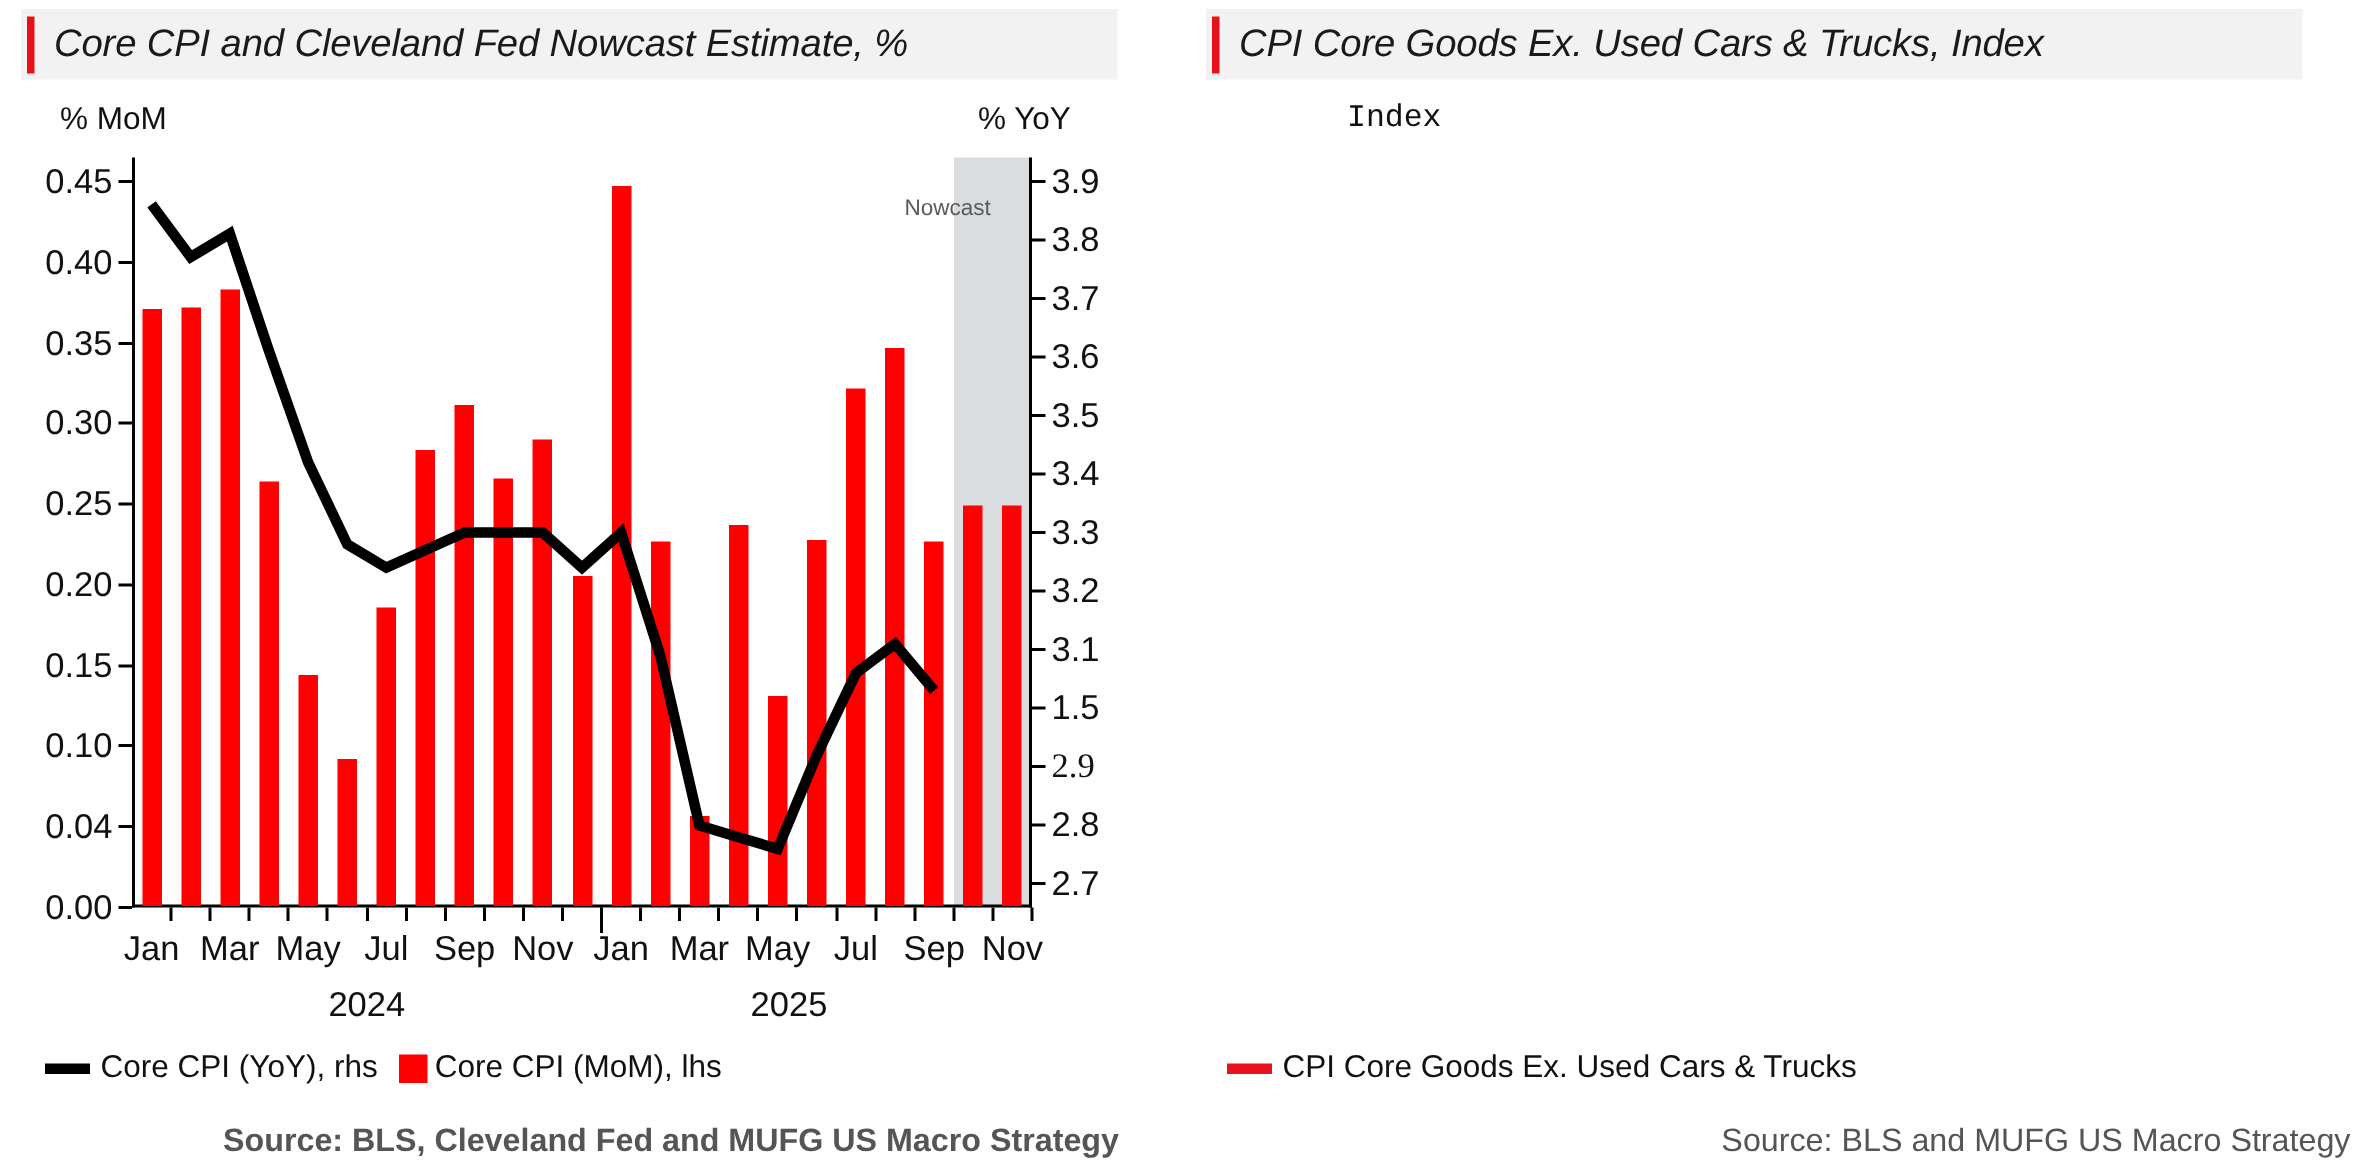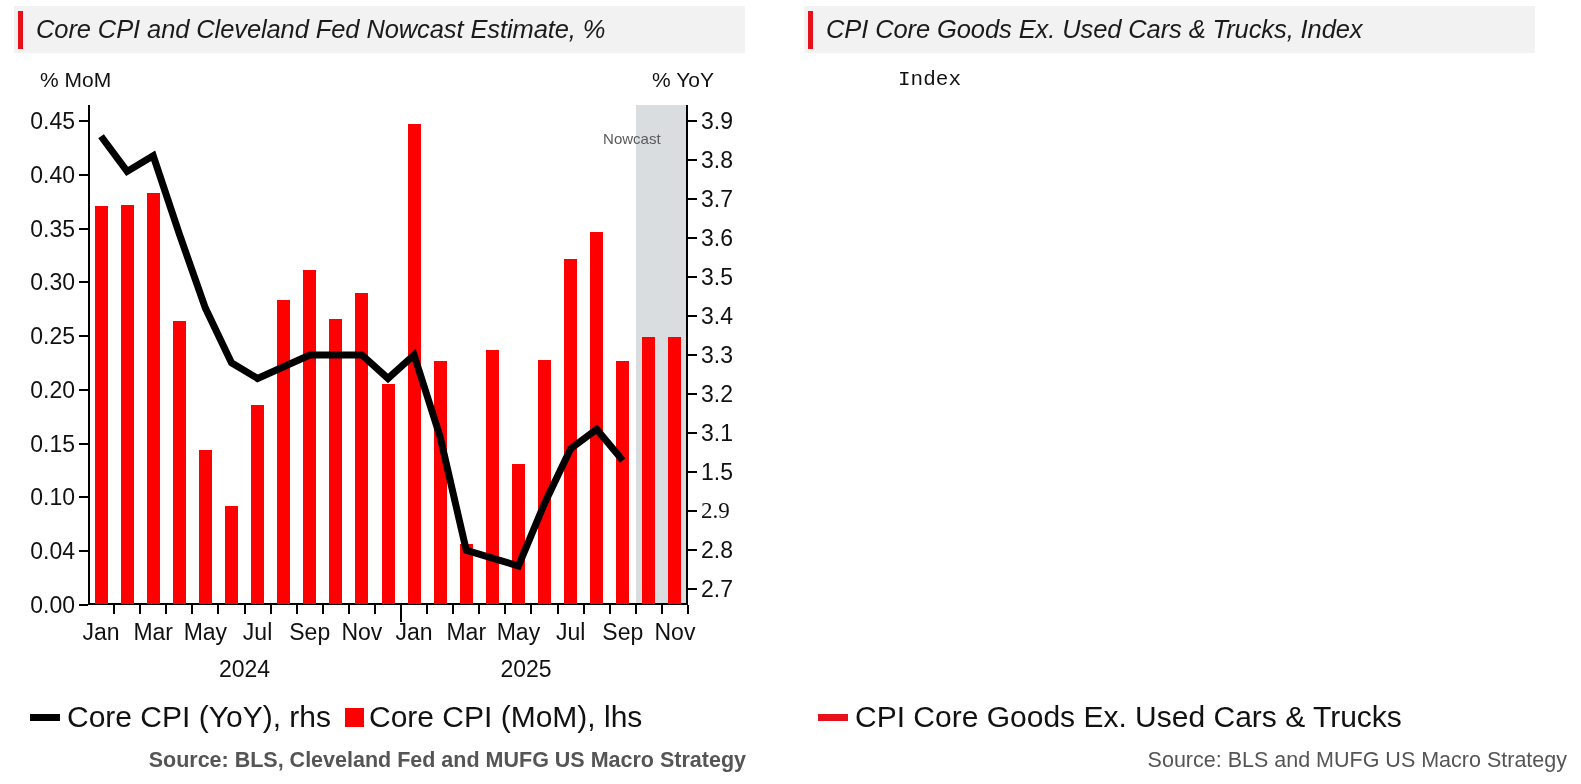--- a/index.html
+++ b/index.html
@@ -129,21 +129,21 @@
     position: absolute; left: 0; top: 0;
     width: 100%; height: 100%;
     overflow: visible;
     pointer-events: none;
   }
 
   
   .legend {
     position: absolute;
     display: flex; align-items: flex-end;
-    font-size: 30px; color: #111;
+    font-size: 21px; color: #111;
     white-space: nowrap;
   }
   .legend-item { display: flex; align-items: center; }
   .swatch-line {
     width: 30px; height: 7px; background: #000;
     margin-right: 7px; flex: 0 0 auto;
   }
   .swatch-line.red { background: #e8101a; }
   .swatch-square {
     width: 19px; height: 19px; background: #fe0000;

